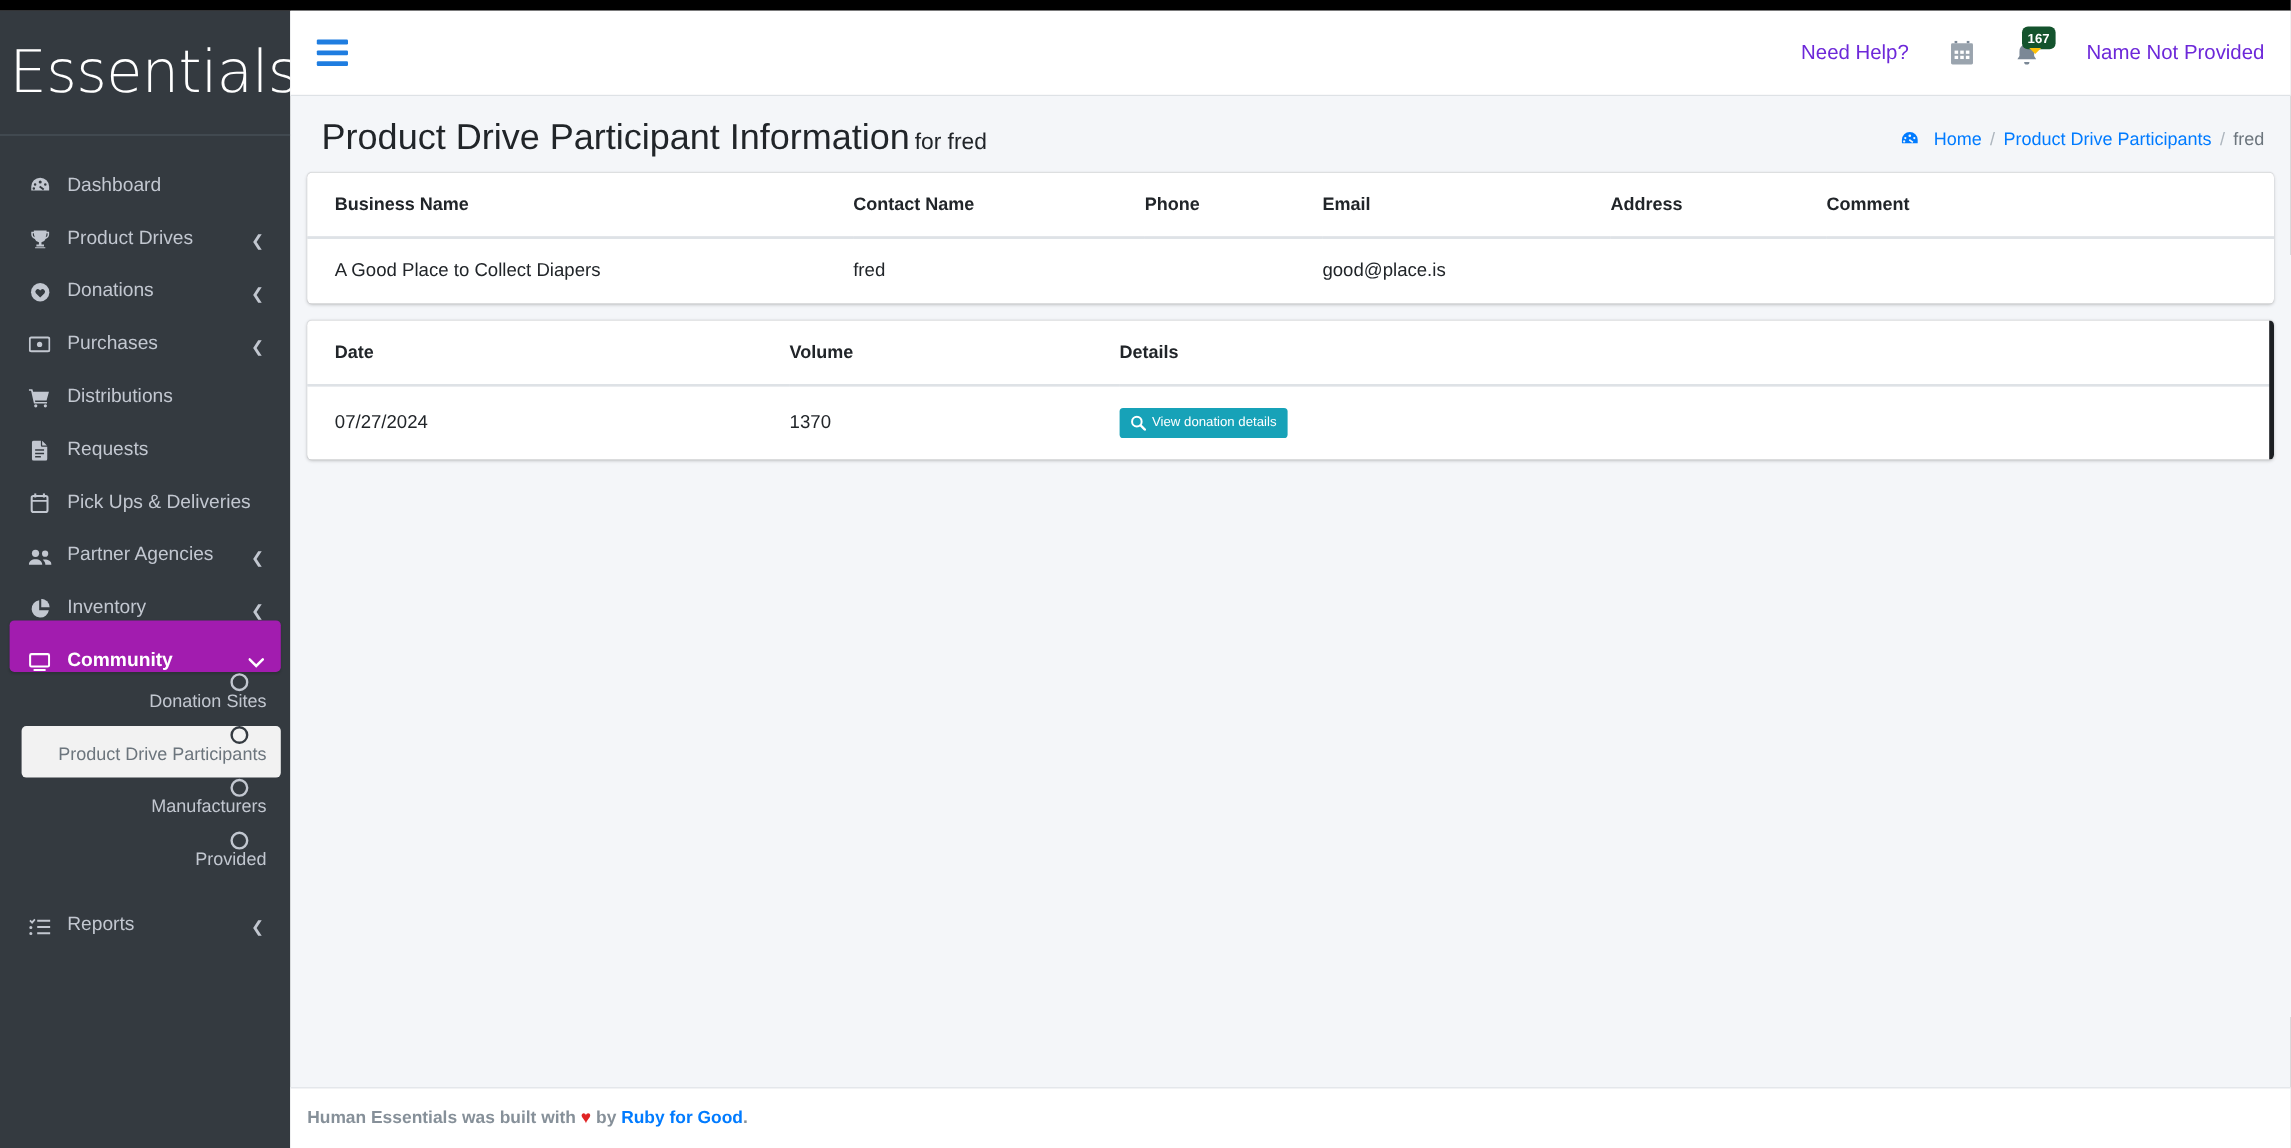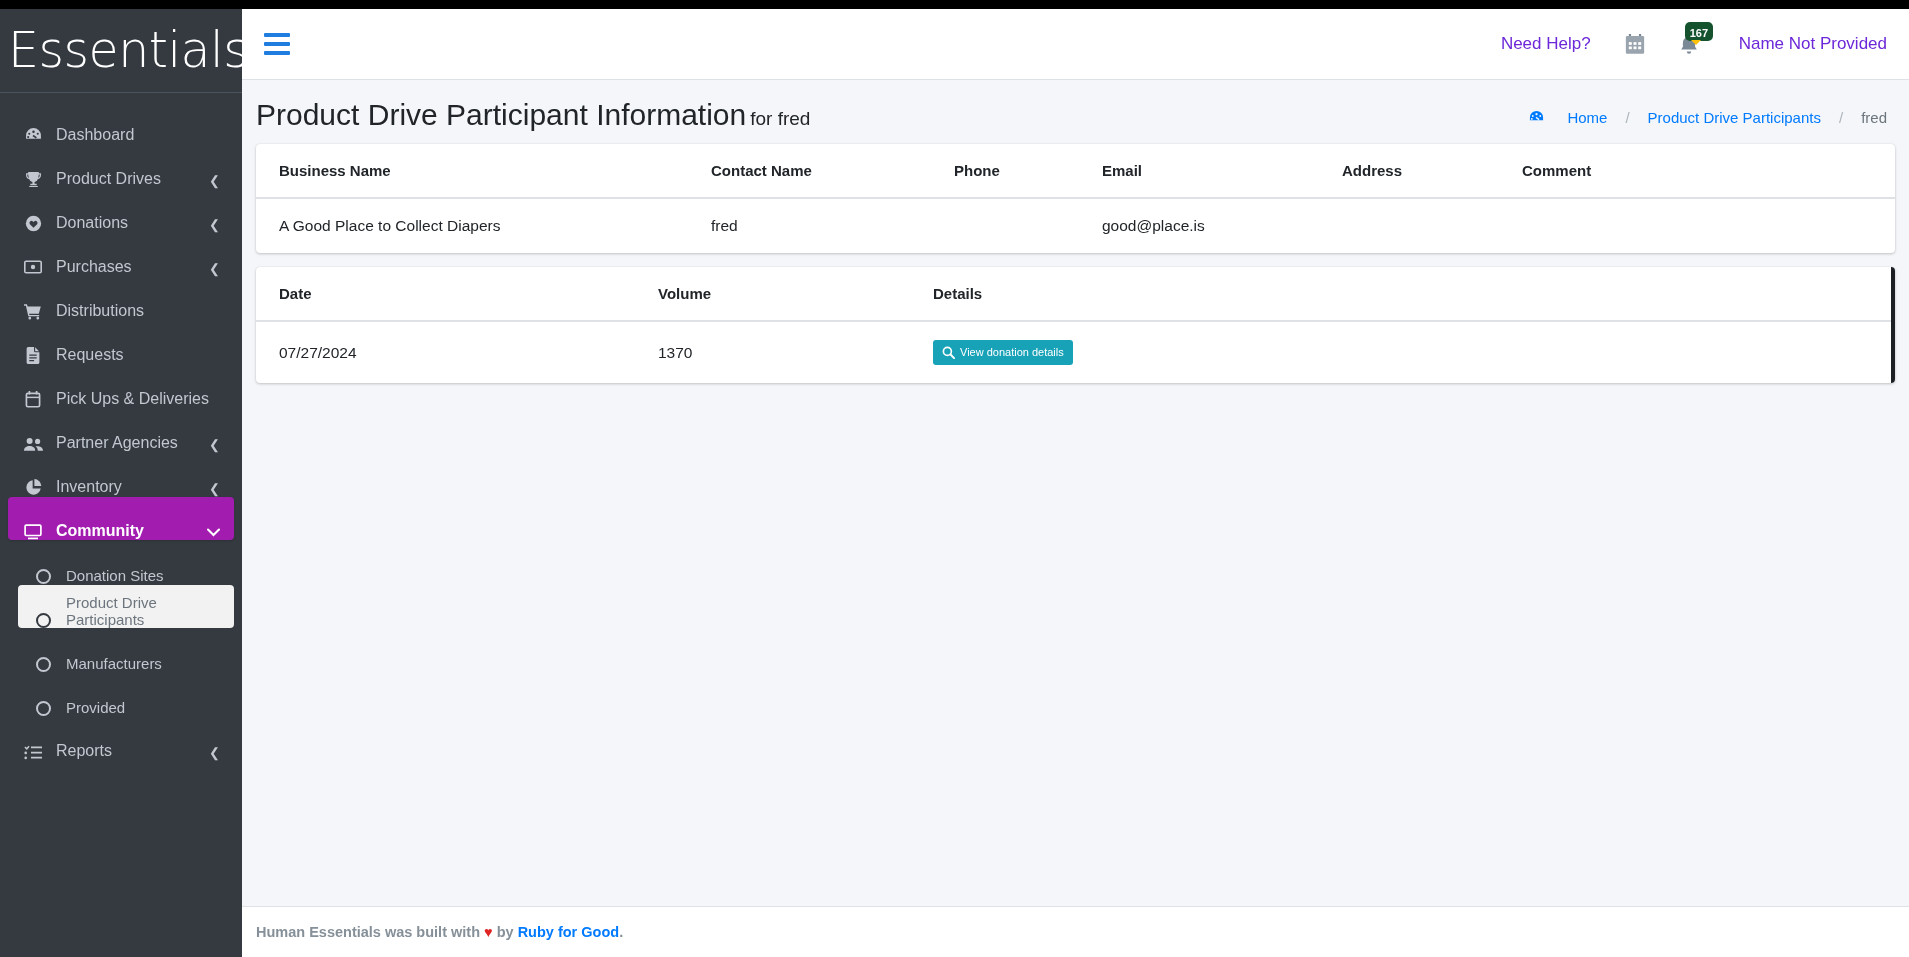--- a/index.html
+++ b/index.html
@@ -22,21 +22,21 @@
   }
   
   .sidebar {
     position: absolute; top: 9px; left: 0;
     width: 242px; height: 948px;
     background: #343a40;
     color: #c2c7d0;
     overflow: hidden;
   }
   .brand {
-    height: 84px;
+    height: 104px;
     display: flex; align-items: center;
     padding-left: 8px;
     border-bottom: 1px solid #4b545c;
   }
   .brand-text {
     font-size: 49px;
     color: #ffffff;
     font-weight: 300;
     letter-spacing: -0.5px;
     font-family: "DejaVu Sans", sans-serif;
@@ -71,21 +71,21 @@
     color: #6c757d;
   }
   .nav-item.hovered .ico { color: #343a40; }
   .nav-item .caret {
     position: absolute; right: 14px;
     font-size: 13px;
   }
   .nav-sub {
     padding-left: 10px;
   }
-  .nav-sub .nav-item { font-size: 15px; }
+  .nav-sub .nav-item { font-size: 15px; flex-direction: column; }
   .circle-ico {
     width: 15px; height: 15px;
     border: 2px solid currentColor;
     border-radius: 50%;
     display: inline-block;
   }
 
   
   .content {
     position: absolute; top: 9px; left: 242px;
@@ -137,38 +137,38 @@
     position: absolute;
     bottom: -4px; left: 6px;
     border-left: 5px solid transparent;
     border-right: 5px solid transparent;
     border-top: 5px solid #ffc107;
   }
 
   
   .page-head {
     display: flex; align-items: baseline;
-    padding: 18px 22px 12px 14px;
+    padding: 18px 22px 12px 26px;
     flex: 0 0 auto;
   }
   .page-title {
     font-size: 30px;
     color: #212529;
     font-weight: 400;
   }
   .page-title .sub {
     font-size: 19px;
     color: #212529;
     margin-left: 4px;
   }
   .breadcrumb {
     margin-left: auto;
     display: flex; align-items: center;
     font-size: 15px;
-    gap: 18px;
+    gap: 7px;
     color: #6c757d;
   }
   .breadcrumb a { color: #007bff; text-decoration: none; cursor: pointer; }
   .breadcrumb .sep { color: #adb5bd; }
   .crumb-ico {
     display: inline-flex; align-items: center;
     margin-right: 5px; color: #007bff;
   }
 
   

